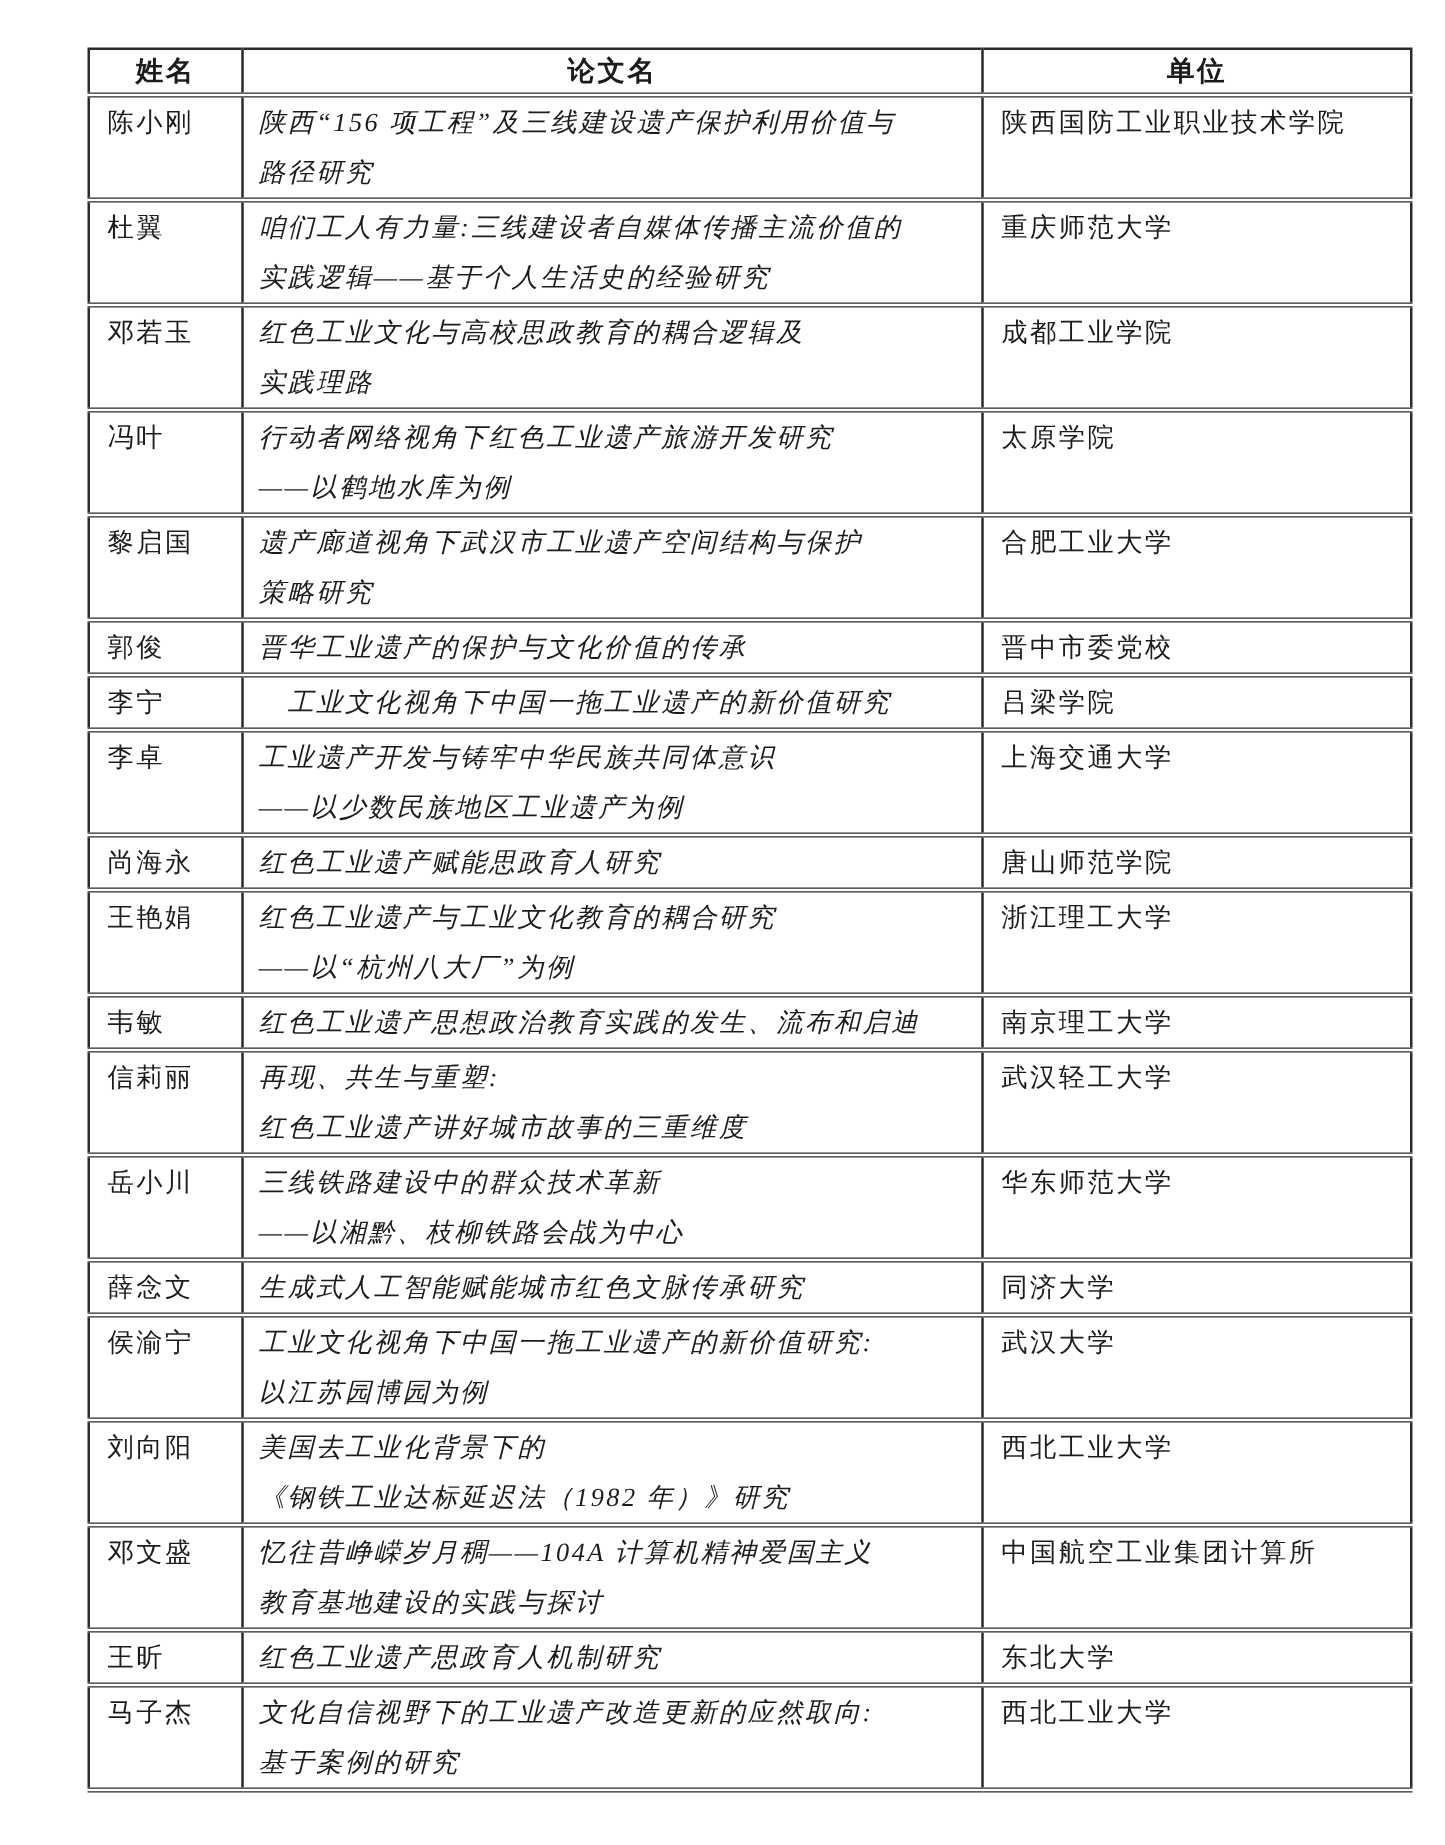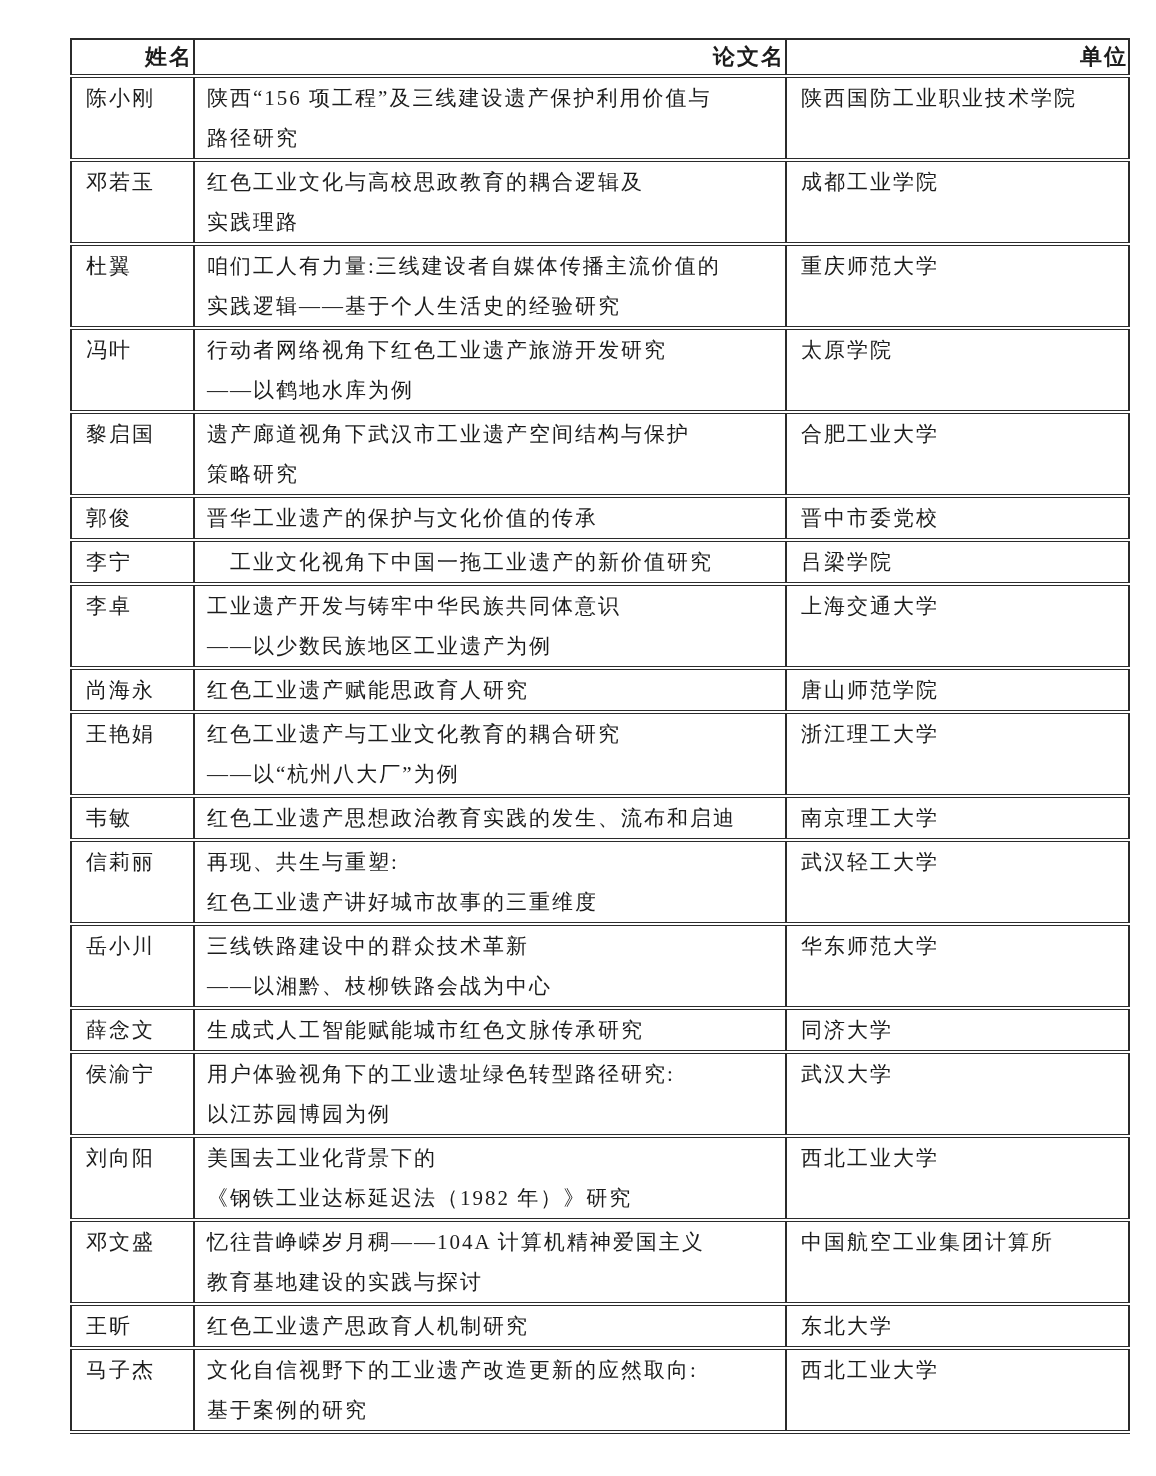--- a/index.html
+++ b/index.html
@@ -30,21 +30,21 @@
   }
   col.c-name  { width: 123px; }
   col.c-title { width: 592px; }
   col.c-unit  { width: 343px; }
 
   th {
     font-family: "Liberation Sans", sans-serif;
     font-weight: bold;
     font-size: 22px;
     height: 34px;
-    text-align: right;
+    text-align: center;
     vertical-align: middle;
     border-left: 2px solid var(--border);
     border-right: 2px solid var(--border);
     border-bottom: 4px double var(--border);
     letter-spacing: 2px;
     padding: 0;
   }
   td {
     font-size: 21px;
     line-height: 40px;
@@ -58,20 +58,21 @@
     white-space: pre-line;
     overflow: hidden;
   }
   td.name {
     vertical-align: top;
     padding-left: 14px;
     margin-top: 32px;
   }
   td.title {
     padding-left: 12px;
+    font-style: italic;
   }
   td.unit {
     vertical-align: top;
     padding-left: 14px;
     margin-left: 17px;
   }
 </style>
 </head>
 <body>
 
@@ -90,32 +91,32 @@
       </tr>
     </thead>
     <tbody>
       <tr>
         <td class="name">陈小刚</td>
         <td class="title">陕西“156 项工程”及三线建设遗产保护利用价值与
 路径研究</td>
         <td class="unit">陕西国防工业职业技术学院</td>
       </tr>
       <tr>
+        <td class="name">杜翼</td>
+        <td class="title">咱们工人有力量:三线建设者自媒体传播主流价值的
+实践逻辑——基于个人生活史的经验研究</td>
+        <td class="unit">重庆师范大学</td>
+      </tr>
+      <tr>
         <td class="name">邓若玉</td>
         <td class="title">红色工业文化与高校思政教育的耦合逻辑及
 实践理路</td>
         <td class="unit">成都工业学院</td>
       </tr>
       <tr>
-        <td class="name">杜翼</td>
-        <td class="title">咱们工人有力量:三线建设者自媒体传播主流价值的
-实践逻辑——基于个人生活史的经验研究</td>
-        <td class="unit">重庆师范大学</td>
-      </tr>
-      <tr>
         <td class="name">冯叶</td>
         <td class="title">行动者网络视角下红色工业遗产旅游开发研究
 ——以鹤地水库为例</td>
         <td class="unit">太原学院</td>
       </tr>
       <tr>
         <td class="name">黎启国</td>
         <td class="title">遗产廊道视角下武汉市工业遗产空间结构与保护
 策略研究</td>
         <td class="unit">合肥工业大学</td>
@@ -164,21 +165,21 @@
 ——以湘黔、枝柳铁路会战为中心</td>
         <td class="unit">华东师范大学</td>
       </tr>
       <tr>
         <td class="name">薛念文</td>
         <td class="title">生成式人工智能赋能城市红色文脉传承研究</td>
         <td class="unit">同济大学</td>
       </tr>
       <tr>
         <td class="name">侯渝宁</td>
-        <td class="title">用户体验视角下的工业遗址绿色转型路径研究:
+        <td class="title">工业文化视角下中国一拖工业遗产的新价值研究:
 以江苏园博园为例</td>
         <td class="unit">武汉大学</td>
       </tr>
       <tr>
         <td class="name">刘向阳</td>
         <td class="title">美国去工业化背景下的
 《钢铁工业达标延迟法（1982 年）》研究</td>
         <td class="unit">西北工业大学</td>
       </tr>
       <tr>

